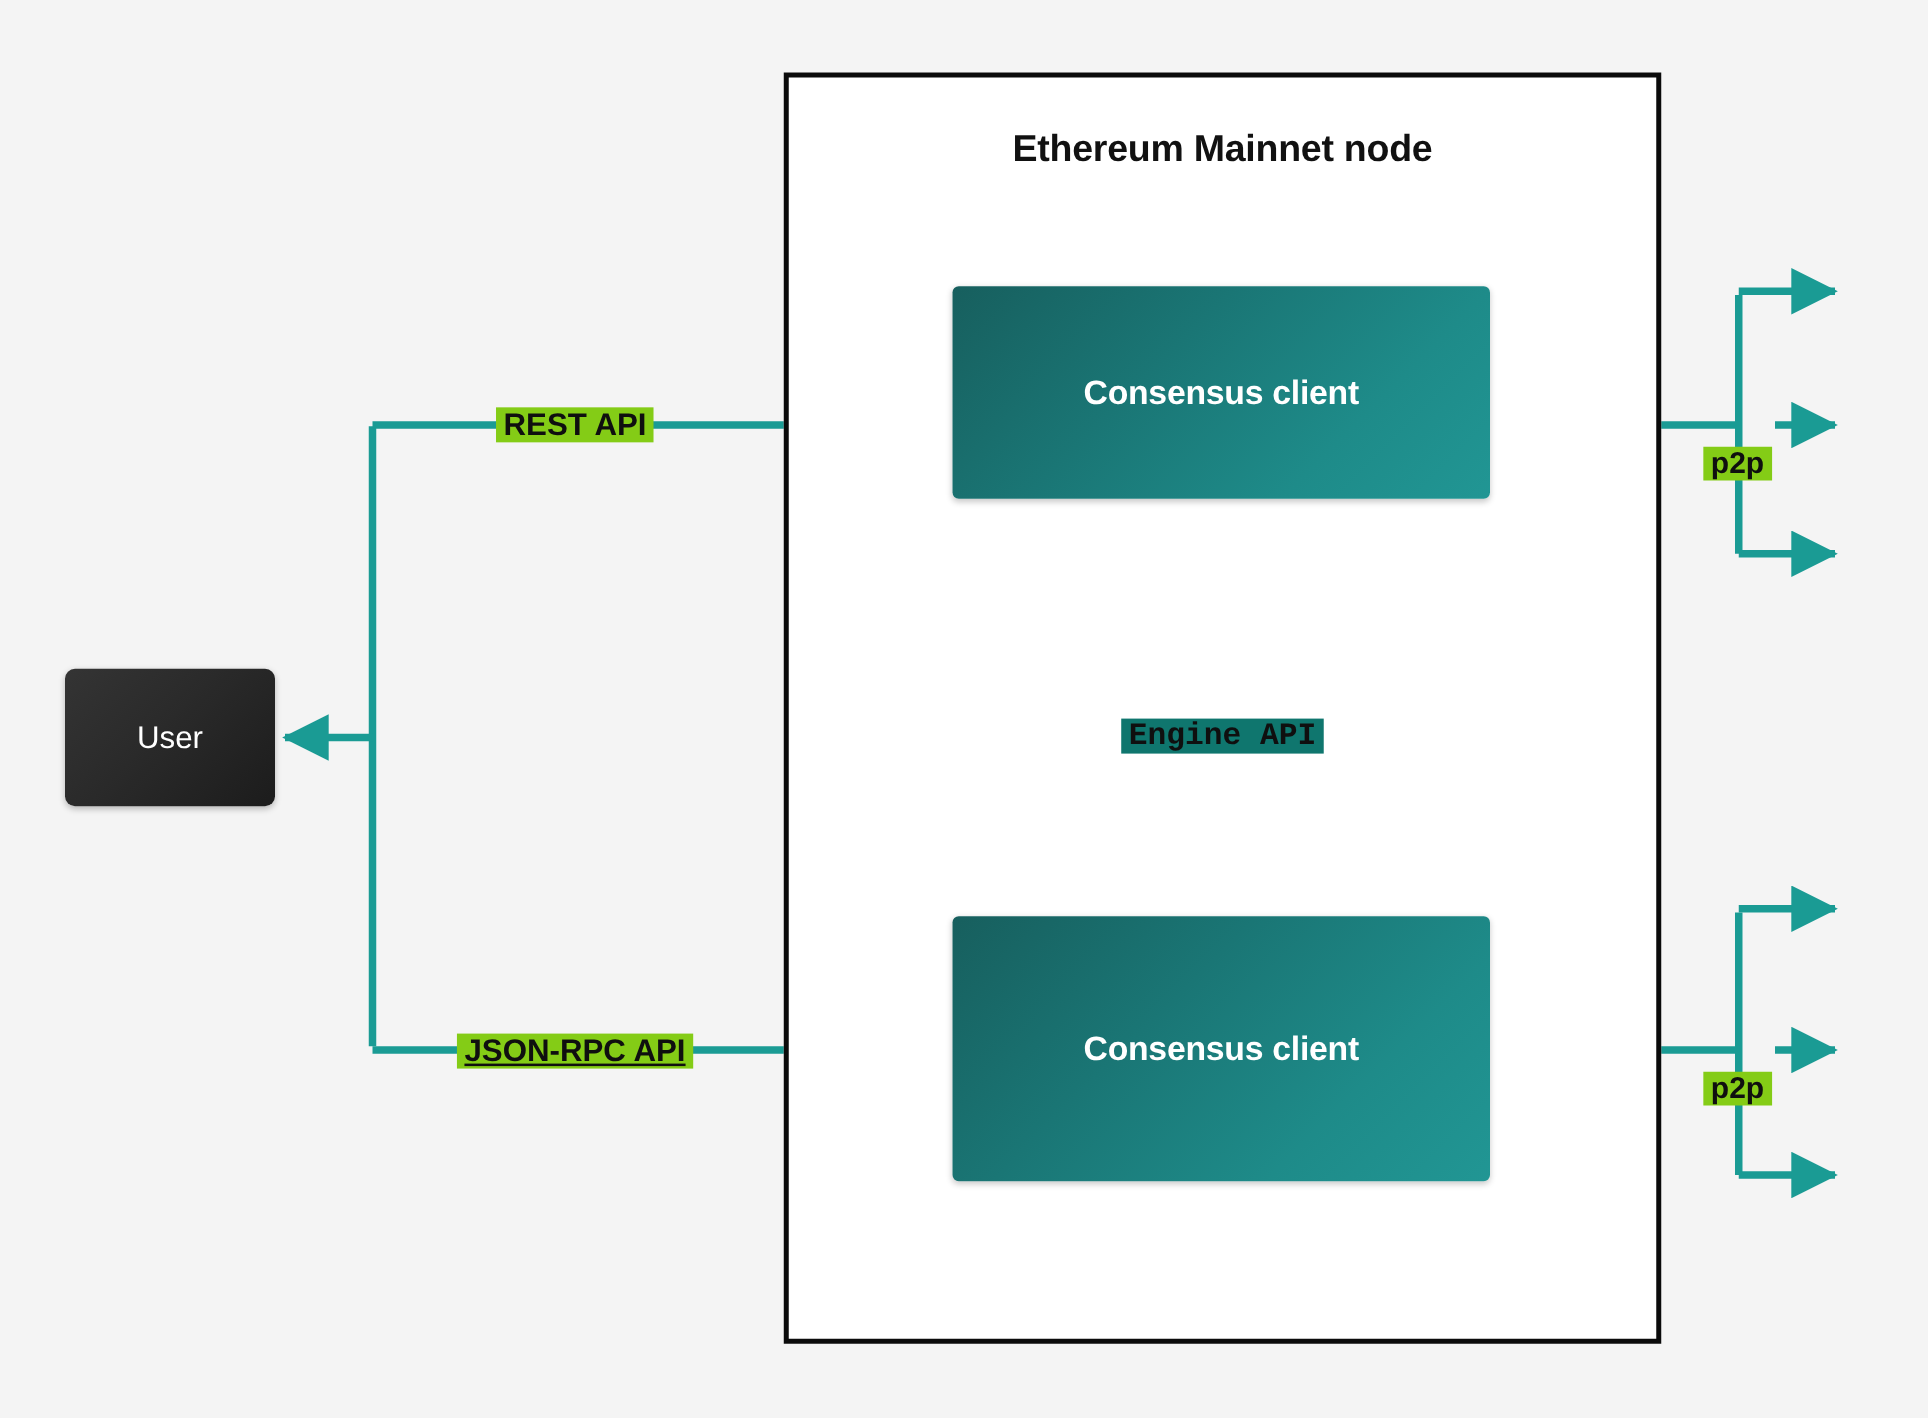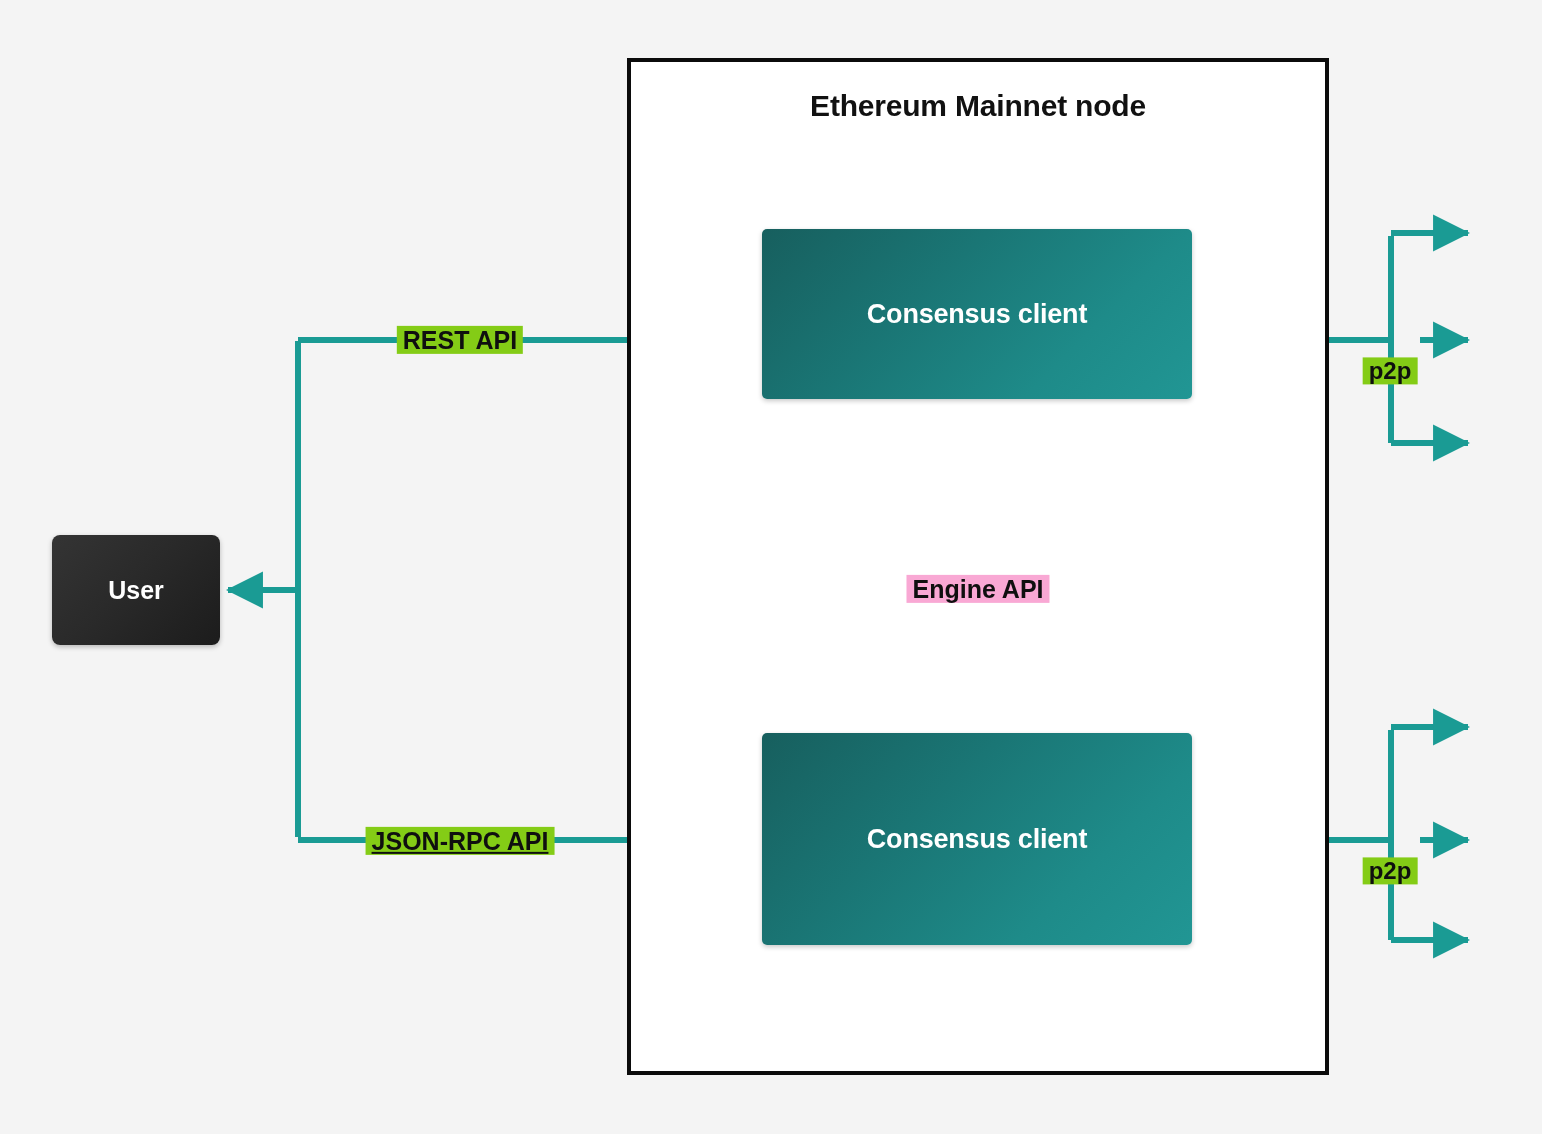--- a/index.html
+++ b/index.html
@@ -15,21 +15,21 @@
 
   .node-frame{
     position:absolute;
     left:627px;top:58px;width:702px;height:1017px;
     background:#ffffff;
     border:4px solid #0b0b0b;
     box-sizing:border-box;
   }
   .node-title{
     position:absolute;
-    left:627px;top:89px;width:702px;
+    left:627px;top:103px;width:702px;
     text-align:center;
     font-size:30px;font-weight:bold;color:#111111;
     letter-spacing:-0.2px;
   }
 
   .client-box{
     position:absolute;
     width:430px;height:170px;
     border-radius:5px;
     background:linear-gradient(135deg,#175f5e 0%,#1a7675 38%,#1e8b89 72%,#219694 100%);
@@ -43,32 +43,32 @@
   #execution-box{left:762px;top:733px;height:212px;}
 
   .user-box{
     position:absolute;
     left:52px;top:535px;width:168px;height:110px;
     border-radius:8px;
     background:linear-gradient(135deg,#343434 0%,#2a2a2a 45%,#1c1c1c 100%);
     box-shadow:0 2px 5px rgba(0,0,0,0.25);
     display:flex;align-items:center;justify-content:center;
   }
-  .user-box .user-label{color:#ffffff;font-size:25px;font-weight:bold;}
+  .user-box .user-label{color:#ffffff;font-size:25px;font-weight:normal;}
 
   .edge-label{
     position:absolute;
     font-size:25px;font-weight:bold;color:#0f0f0f;
     background:#84cc16;
     padding:1px 6px;
     white-space:nowrap;
     line-height:1.05;
     transform:translate(-50%,-50%);
   }
-  .edge-label.on-white{background:#f9a8d4;}
+  .edge-label.on-white{background:#0f766e;font-family:Liberation Mono, monospace;}
   .edge-label.small{font-size:24px;margin-top:30px;}
 </style>
 </head>
 <body>
 
 <div id="stage">
 
   <svg id="wires" viewBox="0 0 1542 1134" width="1542" height="1134" xmlns="http://www.w3.org/2000/svg">
     <defs>
       <marker id="arrow-right" viewBox="0 0 10 10" refX="9.4" refY="5" markerWidth="6.2" markerHeight="6.2" orient="auto-start-reverse">

